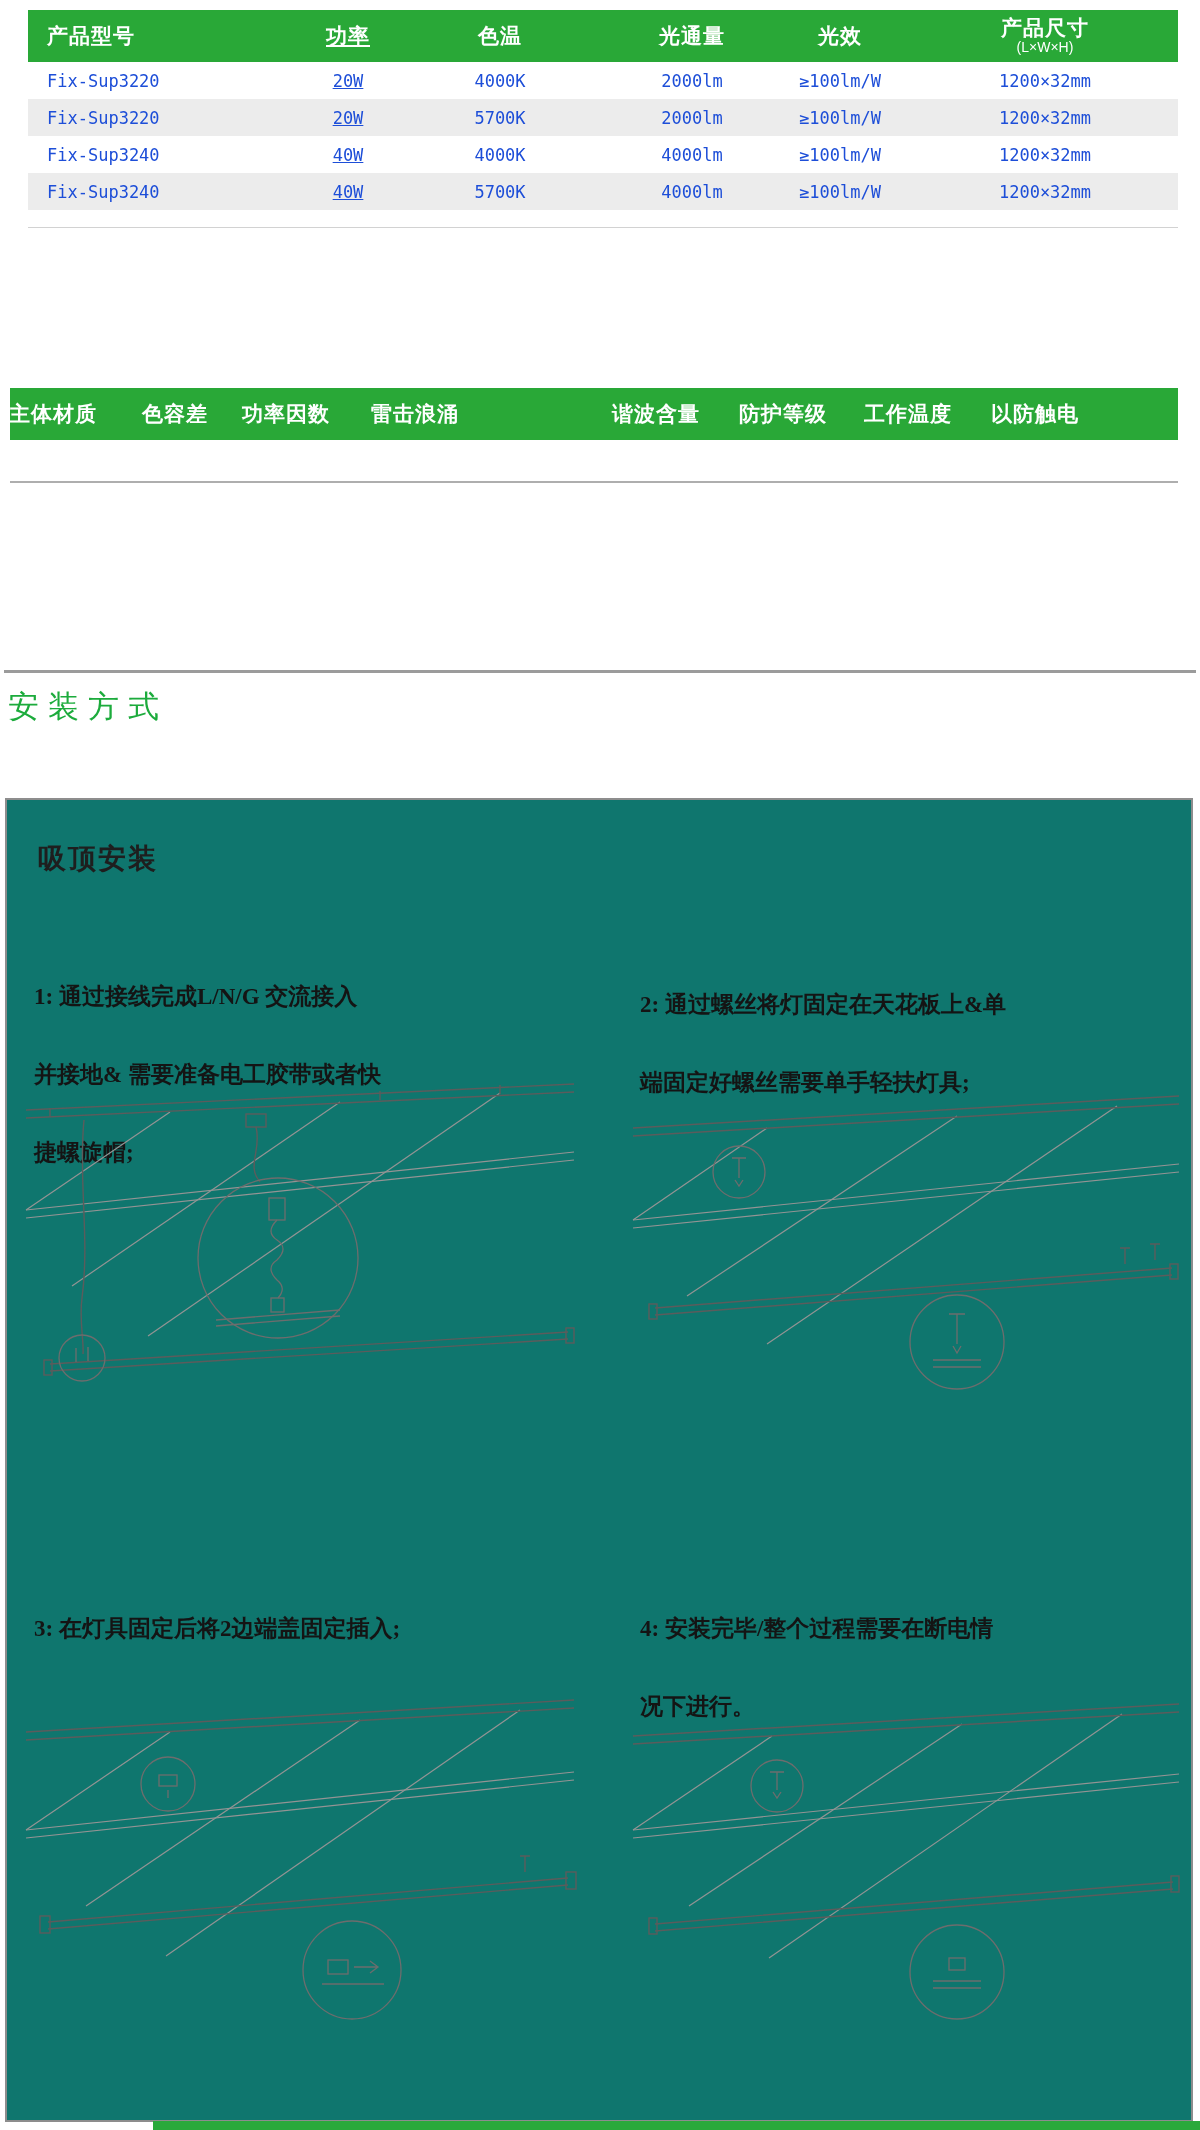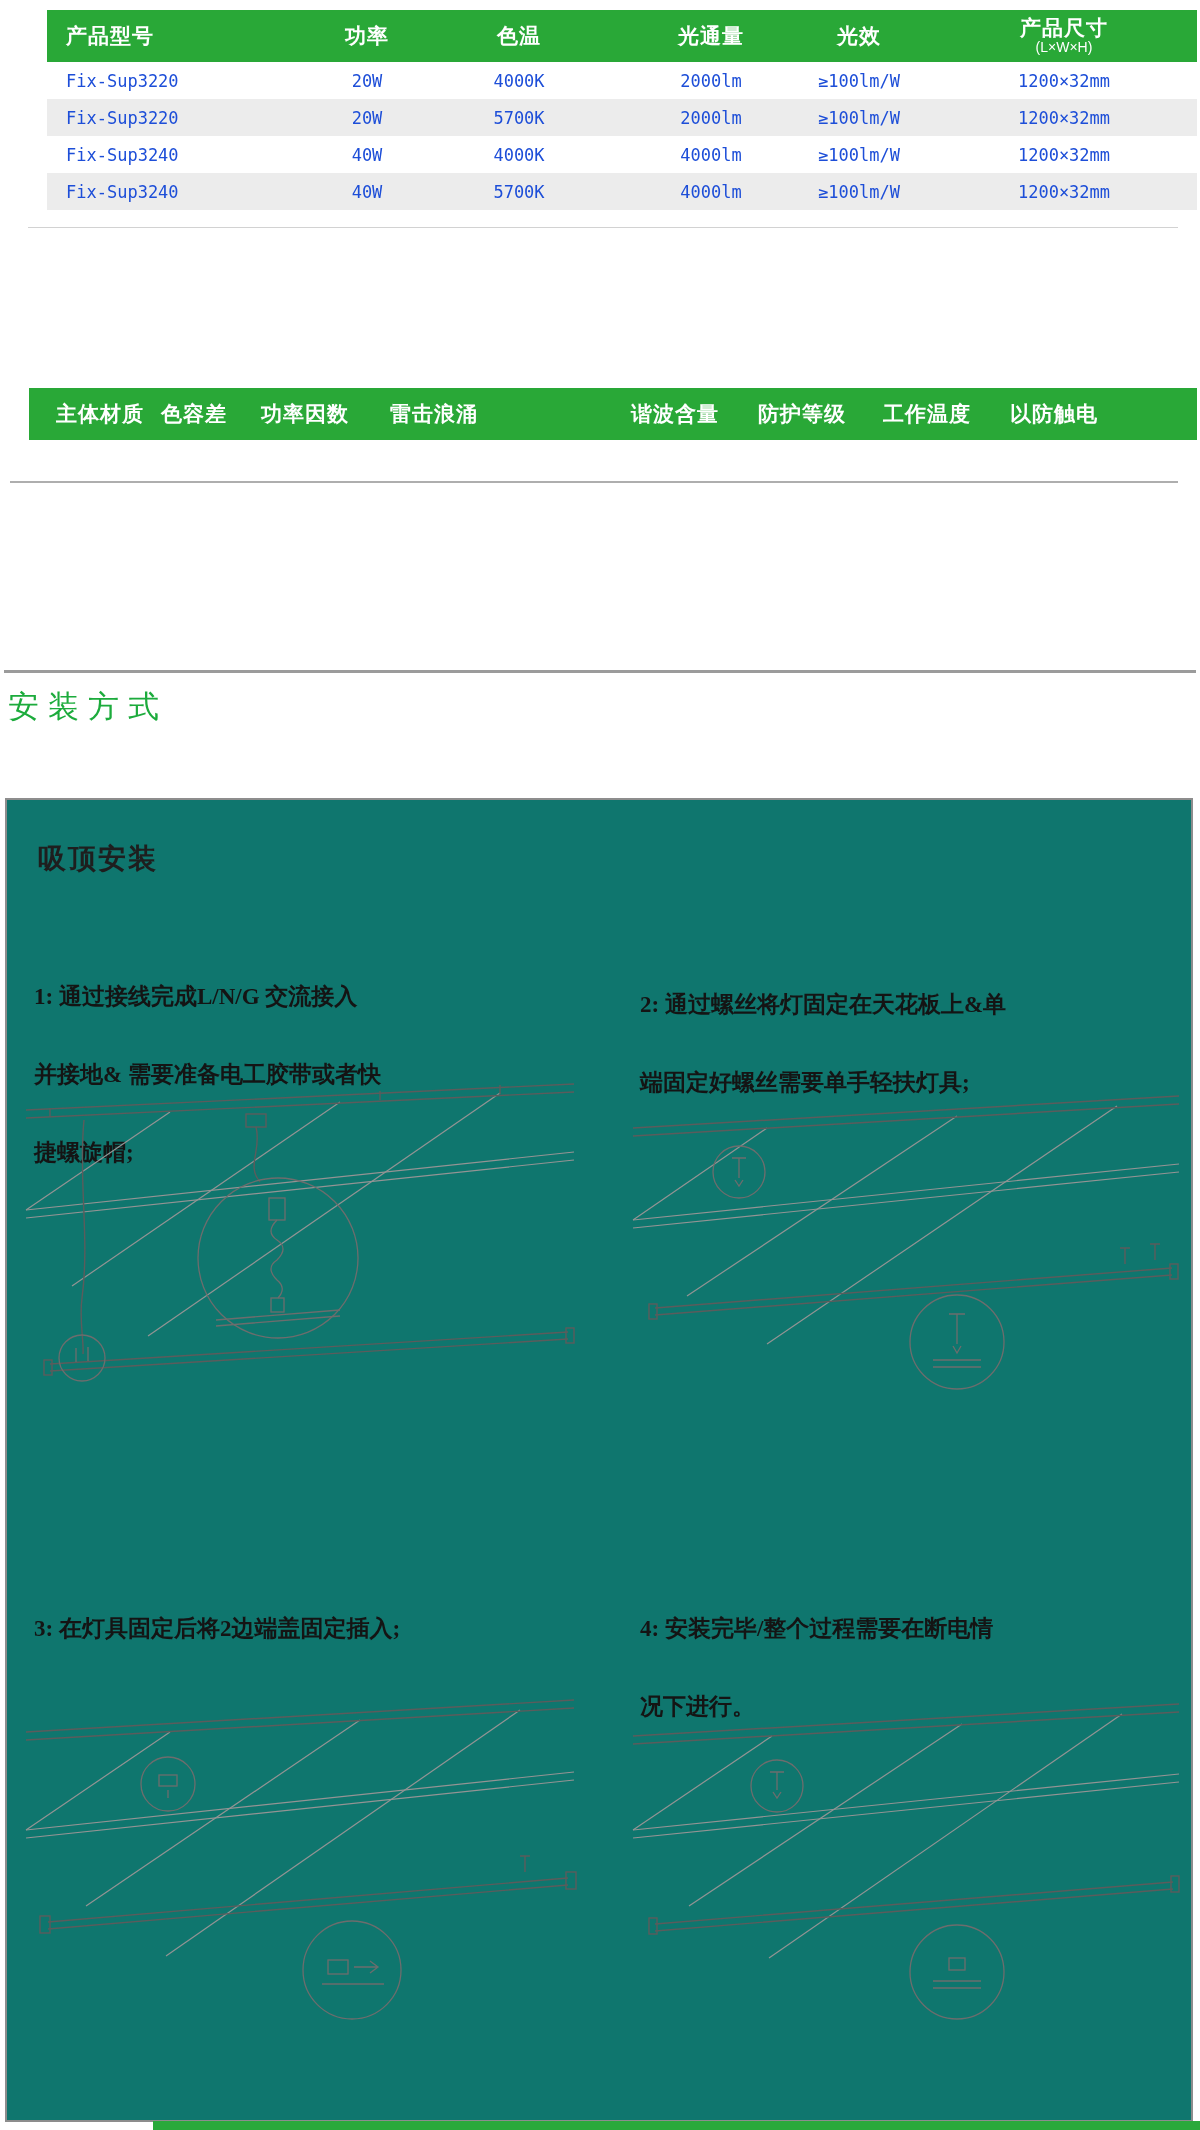--- a/index.html
+++ b/index.html
@@ -1,47 +1,47 @@
 <!DOCTYPE html>
 <html><head>
 <meta charset="utf-8">
 <style>
   html,body{margin:0;padding:0;background:#fff;}
   .page{position:relative;width:1200px;height:2130px;background:#ffffff;overflow:hidden;
         font-family:"Liberation Sans","DejaVu Sans",sans-serif;color:#333;}
 
   
-  .tbl{position:absolute;margin-left:19px;}
+  .tbl{position:absolute;}
   .thead{position:relative;background:#29a837;}
   .trow{position:relative;}
   .cell{position:absolute;top:0;height:100%;display:flex;align-items:center;white-space:pre;}
   .hcell{color:#ffffff;font-size:21px;font-weight:600;letter-spacing:1px;}
   .dcell{font-family:"DejaVu Sans Mono","Liberation Mono",monospace;font-size:17px;color:#1d4ed8;}
   .cc{transform:translateX(-50%);}
 
   
   .t1{left:28px;top:10px;width:1150px;}
   .t1 .thead{height:52px;}
   .t1 .trow{height:37px;background:#ffffff;}
   .t1 .trow.alt{background:#ececec;}
   .t1 .c1{left:19px;}
-  .t1 .c2{left:320px;}
+  .t1 .c2{left:320px;text-decoration:underline;}
   .t1 .c3{left:472px;}
   .t1 .c4{left:664px;}
   .t1 .c5{left:812px;}
   .t1 .c6{left:1017px;}
   .h6wrap{display:flex;flex-direction:column;align-items:center;line-height:1.08;}
   .h6sub{font-size:14px;font-weight:400;letter-spacing:0;}
   .t1-line{position:absolute;left:28px;top:227px;width:1150px;height:1px;background:#d2d2d2;}
 
   
   .t2{left:10px;top:388px;width:1168px;}
   .t2 .thead{height:52px;}
   .t2 .trow{height:40px;background:#f4f4f5;}
-  .t2 .d1{left:71px;font-family:Liberation Serif, serif;}
+  .t2 .d1{left:43px;font-family:Liberation Serif, serif;}
   .t2 .d2{left:165px;}
   .t2 .d3{left:276px;}
   .t2 .d4{left:405px;}
   .t2 .d5{left:646px;}
   .t2 .d6{left:773px;}
   .t2 .d7{left:898px;}
   .t2 .d8{left:1025px;}
   .t2-line{position:absolute;left:10px;top:481px;width:1168px;height:2px;background:#aeaeae;}
 
   

